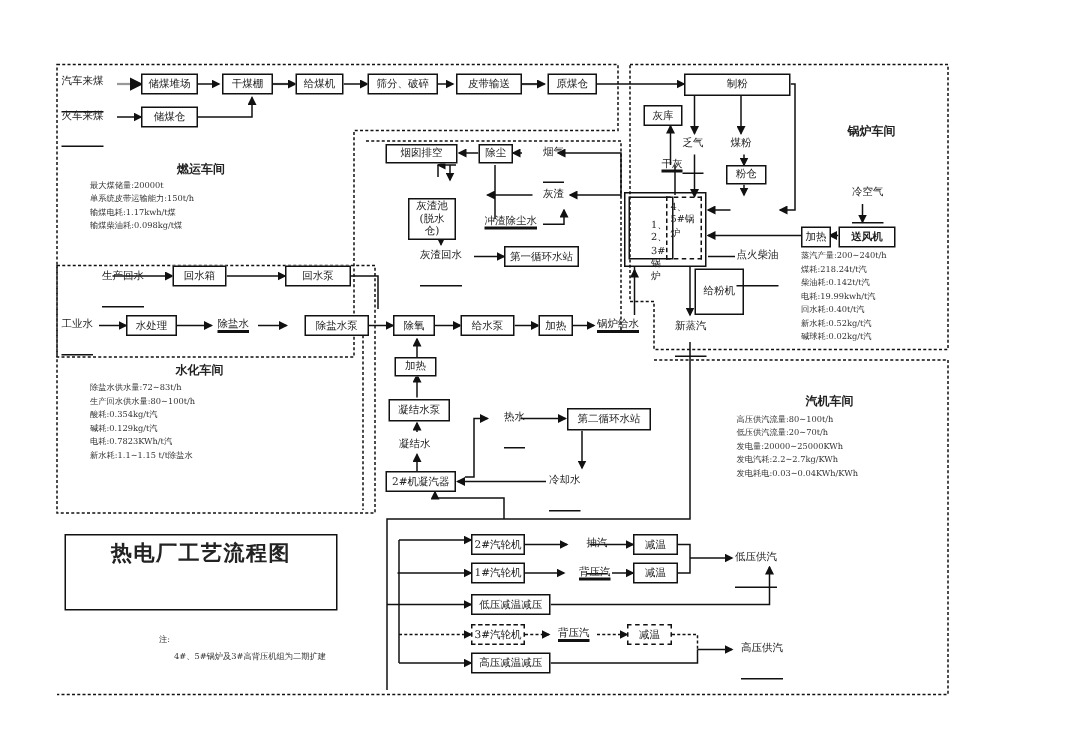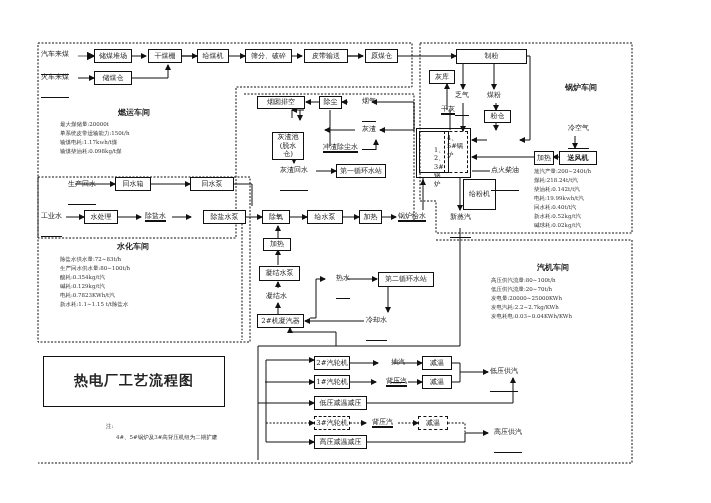--- a/index.html
+++ b/index.html
@@ -5,21 +5,21 @@
   html,body{margin:0;padding:0;background:#fff;}
   body{width:711px;height:503px;position:relative;overflow:hidden;font-family:"DejaVu Serif","Liberation Serif",serif;color:#222;}
   #dia{position:absolute;left:0;top:0;width:711px;height:503px;}
   .box{position:absolute;border:1.2px solid #111;background:#fff;font-size:7px;display:flex;align-items:center;justify-content:center;box-sizing:border-box;white-space:nowrap;line-height:1.2;text-align:center;}
   .box.dash{border:1.2px dashed #111;}
   .lbl{position:absolute;font-size:7px;white-space:nowrap;line-height:1;}
   .lbl.u{border-bottom:1.5px solid #111;padding-bottom:16px;}
   .sec-title{position:absolute;font-family:"DejaVu Sans","Liberation Sans",sans-serif;font-weight:bold;font-size:8px;white-space:nowrap;}
   .stats{position:absolute;font-size:5.5px;line-height:9px;color:#333;white-space:nowrap;}
   .titlebox{position:absolute;left:43px;top:356px;width:182px;height:51px;border:1.2px solid #111;box-sizing:border-box;}
-  .titlebox span{display:block;text-align:center;margin-top:15px;font-family:"DejaVu Sans","Liberation Sans",sans-serif;font-weight:bold;font-size:14px;letter-spacing:1px;}
+  .titlebox span{display:block;text-align:center;margin-top:3px;font-family:"DejaVu Sans","Liberation Sans",sans-serif;font-weight:bold;font-size:14px;letter-spacing:1px;}
   .note{position:absolute;font-size:5.5px;color:#333;white-space:nowrap;}
 </style>
 </head>
 <body>
 
 <svg id="dia" width="711" height="503" viewBox="0 0 711 503">
   <defs>
     <marker id="ar" markerWidth="6" markerHeight="6" refX="5" refY="3" orient="auto">
         <path d="M0,0 L6,3 L0,6 z" fill="#111"></path>
       </marker>

